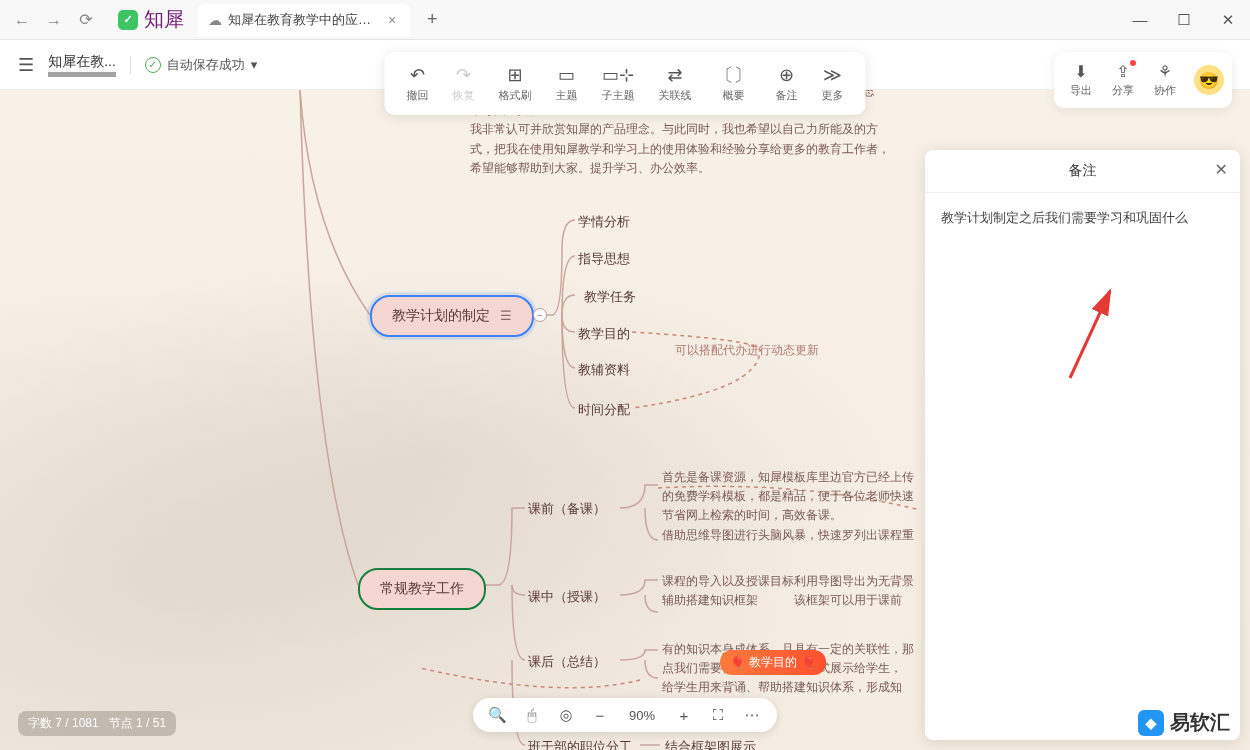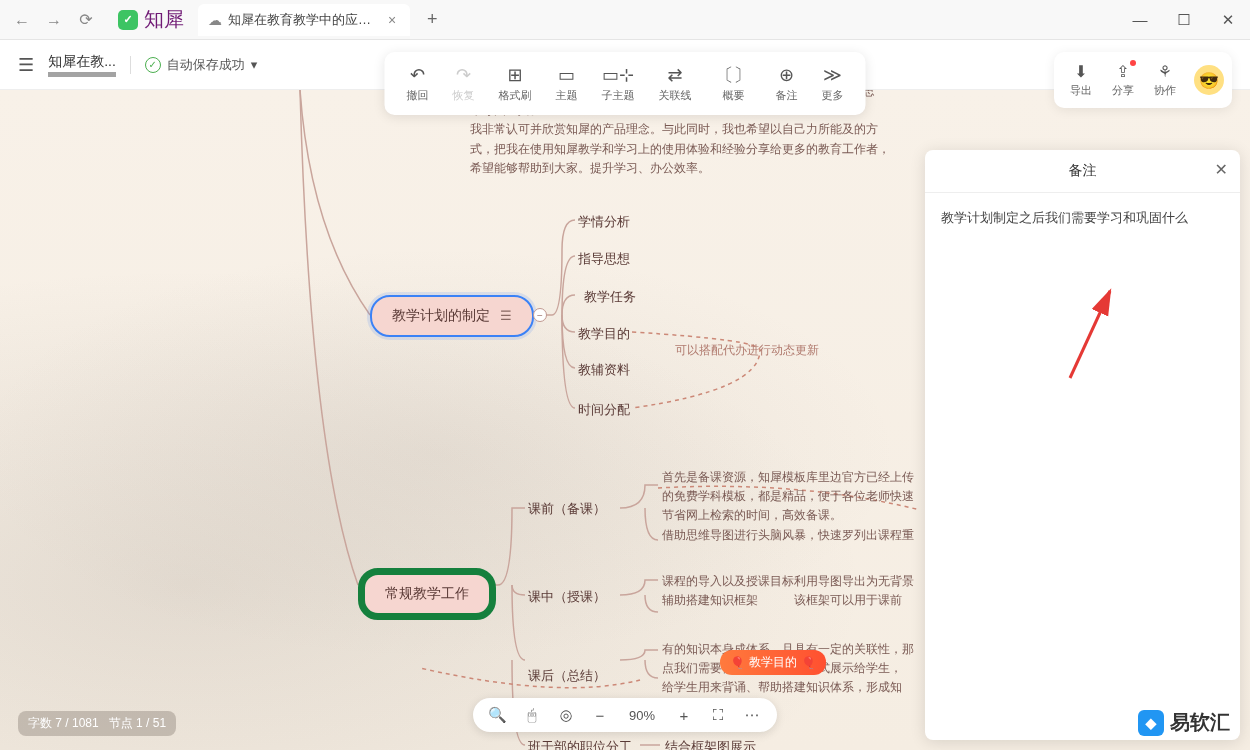--- a/index.html
+++ b/index.html
@@ -30,21 +30,21 @@
 .tool-item.disabled .tool-icon,.tool-item.disabled .tool-label{color:#ccc}
 .right-actions{position:absolute;top:52px;right:18px;display:flex;gap:4px;align-items:center;z-index:5;background:#fff;border-radius:10px;box-shadow:0 2px 12px rgba(0,0,0,.08);padding:6px 8px}
 .action-item{display:flex;flex-direction:column;align-items:center;gap:2px;padding:4px 8px;position:relative}
 .action-icon{font-size:16px;color:#555}
 .action-label{font-size:11px;color:#666}
 .red-dot{position:absolute;top:2px;right:6px;width:6px;height:6px;background:#f44;border-radius:50%}
 .avatar{width:30px;height:30px;border-radius:50%;background:#ffe082;display:flex;align-items:center;justify-content:center;font-size:16px;margin-left:6px}
 .canvas{position:absolute;top:90px;left:0;right:0;bottom:0;overflow:hidden}
 .bg-wash{position:absolute;inset:0;background:radial-gradient(ellipse at 15% 75%,rgba(140,130,120,.18),transparent 45%),radial-gradient(ellipse at 35% 55%,rgba(150,140,130,.12),transparent 40%),linear-gradient(#f8f1e8,#f5ede2)}
 svg.connectors{position:absolute;inset:0;width:100%;height:100%;pointer-events:none}
-.node{position:absolute;background:#f6d6d0;border:7px solid #15803d;border-radius:20px;padding:10px 20px;font-size:14px;color:#5a3a36;white-space:nowrap}
+.node{position:absolute;background:#f6d6d0;border:2px solid #15803d;border-radius:20px;padding:10px 20px;font-size:14px;color:#5a3a36;white-space:nowrap}
 .node.selected{border:2px solid #3b82f6;box-shadow:0 0 0 3px rgba(59,130,246,.15)}
 .note-icon-inline{margin-left:6px;color:#8a6a64;font-size:13px}
 .leaf{position:absolute;font-size:13px;color:#5a3a36;white-space:nowrap}
 .body-text{position:absolute;font-size:12px;color:#7a5a54;line-height:1.6;max-width:440px}
 .annotation{position:absolute;font-size:12px;color:#b07a6e}
 .notes-panel{position:absolute;top:150px;right:10px;width:315px;bottom:10px;background:#fff;border-radius:8px;box-shadow:0 2px 16px rgba(0,0,0,.12);display:flex;flex-direction:column;z-index:10}
 .notes-header{display:flex;align-items:center;justify-content:center;padding:12px;border-bottom:1px solid #eee;position:relative}
 .notes-title{font-size:14px;color:#333}
 .notes-close{position:absolute;right:12px;top:10px;font-size:16px;color:#666;cursor:pointer}
 .notes-body{flex:1;padding:16px;font-size:13px;color:#444;position:relative}
@@ -211,21 +211,21 @@
   <div class="annotation" style="top:252px;left:675px">可以搭配代办进行动态更新</div>
 
   <div class="node" style="top:478px;left:358px">
     <span>常规教学工作</span>
   </div>
   <div id="routine-children">
       <div class="leaf" style="top: 410px; left: 528px;">课前（备课）</div>
       <div class="body-text" style="top: 378px; left: 662px; max-width: 270px;">首先是备课资源，知犀模板库里边官方已经上传<br>的免费学科模板，都是精品，便于各位老师快速<br>节省网上检索的时间，高效备课。<br>借助思维导图进行头脑风暴，快速罗列出课程重</div>
       <div class="leaf" style="top: 498px; left: 528px;">课中（授课）</div>
       <div class="body-text" style="top: 482px; left: 662px; max-width: 270px;">课程的导入以及授课目标利用导图导出为无背景<br>辅助搭建知识框架　　　该框架可以用于课前</div>
-      <div class="leaf" style="top: 563px; left: 528px; margin-top: 14px;">课后（总结）</div>
+      <div class="leaf" style="top: 563px; left: 528px;">课后（总结）</div>
       <div class="body-text" style="top: 550px; left: 662px; max-width: 270px;">有的知识本身成体系，且具有一定的关联性，那<br>点我们需要使用思维导图的方式展示给学生，<br>给学生用来背诵、帮助搭建知识体系，形成知</div>
     </div>
 
   <div class="leaf" style="top:648px;left:528px">班干部的职位分工</div>
   <div class="leaf" style="top:648px;left:665px">结合框架图展示</div>
 
   <div class="promo">🎈<span>教学目的</span>🎈</div>
 </div>
 
 <div class="notes-panel">

